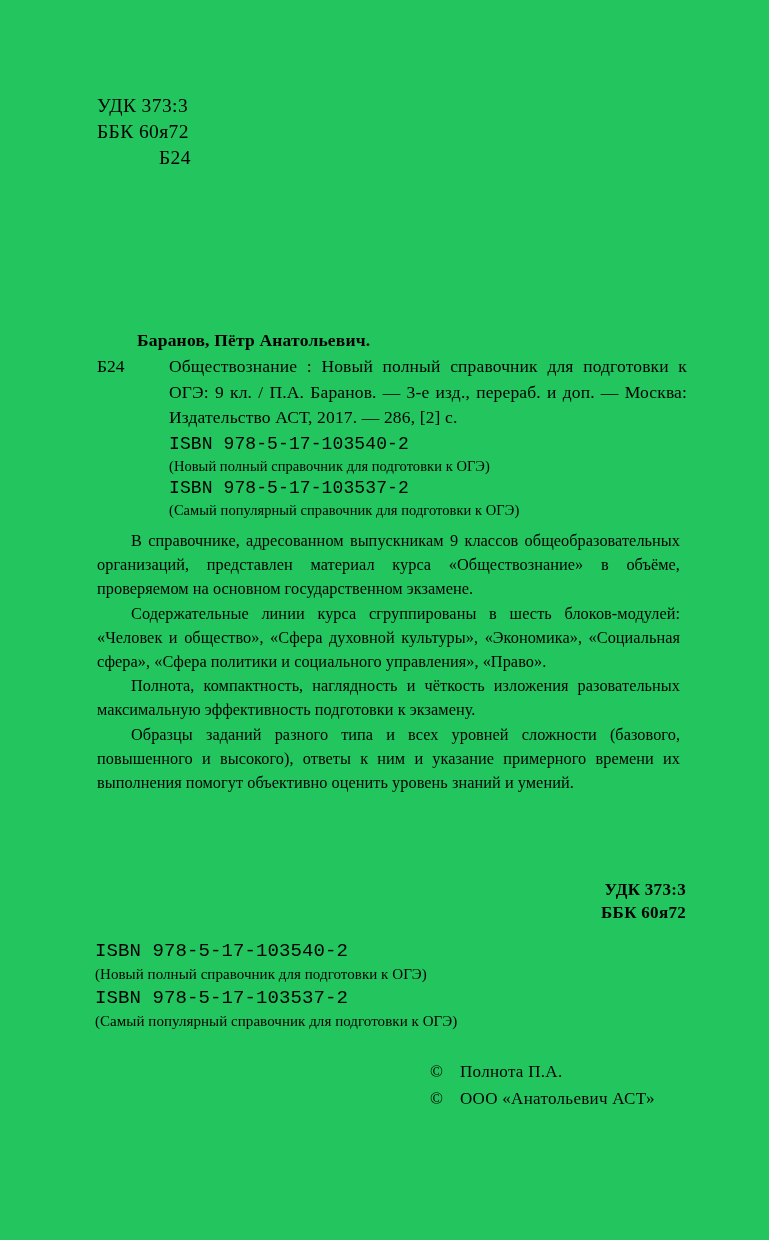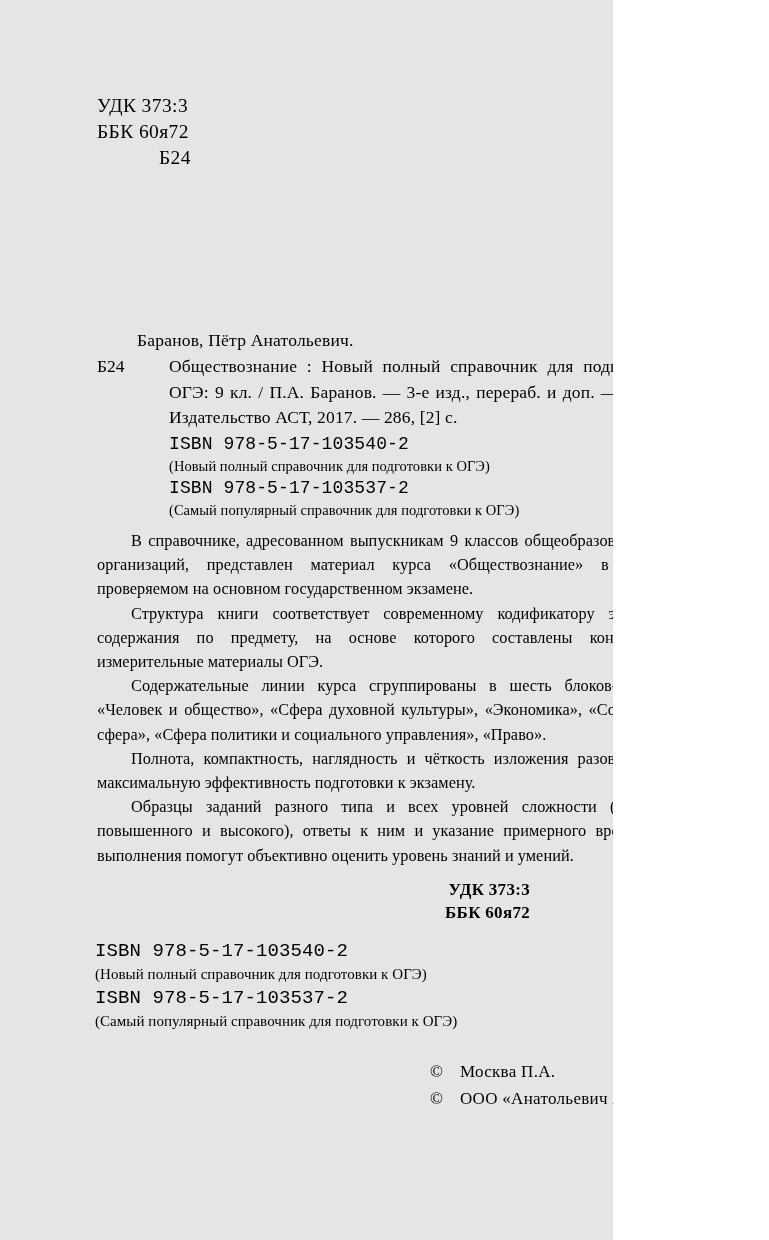--- a/index.html
+++ b/index.html
@@ -3,23 +3,23 @@
 <meta charset="utf-8">
 <title>Copyright page</title>
 <style>
   html, body {
     margin: 0;
     padding: 0;
     background: #ffffff;
   }
   .page {
     position: relative;
-    width: 613px;
+    width: 769px;
     height: 1240px;
-    background: #e5e5e5;
+    background: #22c55e;
     font-family: "Liberation Serif", "DejaVu Serif", serif;
     color: #000000;
     overflow: hidden;
     box-sizing: border-box;
   }
 
   
   .udk-top {
     position: absolute;
     left: 97px;
@@ -33,21 +33,21 @@
   .udk-top .ln.indent { padding-left: 62px; }
 
   
   .biblio {
     position: absolute;
     left: 97px;
     top: 328px;
     width: 590px;
   }
   .biblio-author {
-    font-weight: normal;
+    font-weight: bold;
     font-size: 17.5px;
     line-height: 24px;
     padding-left: 40px;
     letter-spacing: 0.2px;
   }
   .biblio-body {
     position: relative;
     font-size: 17.5px;
     line-height: 25.5px;
     margin-top: 2px;
@@ -174,40 +174,39 @@
     <div class="isbn-group-inner">
       <div class="isbn-line">ISBN 978-5-17-103540-2</div>
       <div class="isbn-sub">(Новый полный справочник для подготовки к ОГЭ)</div>
       <div class="isbn-line">ISBN 978-5-17-103537-2</div>
       <div class="isbn-sub">(Самый популярный справочник для подготовки к ОГЭ)</div>
     </div>
   </div>
 
   <div class="annotation">
     <p>В справочнике, адресованном выпускникам 9 классов общеоб­разовательных организаций, представлен материал курса «Обще­ствознание» в объёме, проверяемом на основном государственном эк­замене.</p>
-    <p>Структура книги соответствует современному кодификатору элементов содержания по предмету, на основе которого составлены контрольные измерительные материалы ОГЭ.</p>
     <p>Содержательные линии курса сгруппированы в шесть блоков-модулей: «Человек и общество», «Сфера духовной культуры», «Эко­номика», «Социальная сфера», «Сфера политики и социального уп­равления», «Право».</p>
     <p>Полнота, компактность, наглядность и чёткость изложения разовательных максимальную эффективность подготовки к экзамену.</p>
     <p>Образцы заданий разного типа и всех уровней сложности (базового, повышенного и высокого), ответы к ним и указание примерного времени их выполнения помогут объективно оценить уровень знаний и умений.</p>
   </div>
 
   <div class="udk-bottom">
     <span class="ln">УДК 373:3</span>
     <span class="ln">ББК 60я72</span>
   </div>
 
   <div class="isbn-bottom">
     <div class="isbn-line">ISBN 978-5-17-103540-2</div>
     <div class="isbn-sub">(Новый полный справочник для подготовки к ОГЭ)</div>
     <div class="isbn-line">ISBN 978-5-17-103537-2</div>
     <div class="isbn-sub">(Самый популярный справочник для подготовки к ОГЭ)</div>
   </div>
 
   <div class="copyright">
     <span class="crow">
-      <span class="cmark">©</span><span>Москва П.А.</span>
+      <span class="cmark">©</span><span>Полнота П.А.</span>
     </span>
     <span class="crow">
       <span class="cmark">©</span><span>ООО «Анатольевич АСТ»</span>
     </span>
   </div>
 
 </div>
 
 </body></html>

